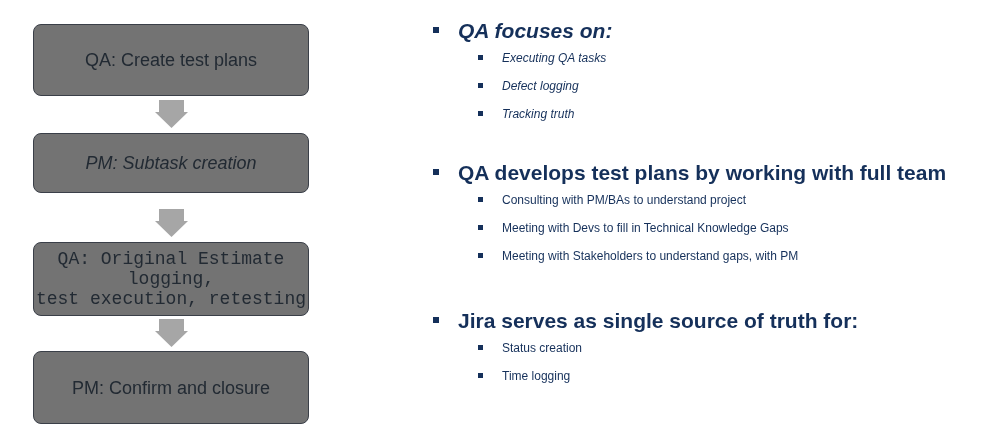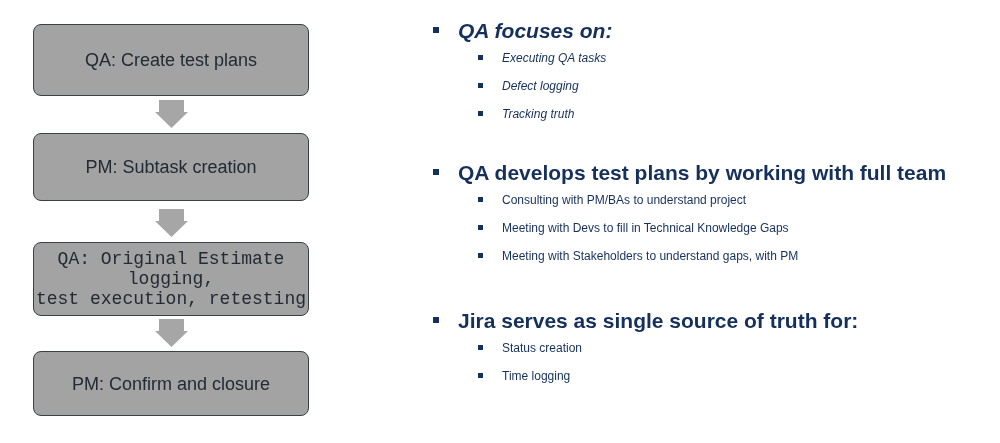--- a/index.html
+++ b/index.html
@@ -3,21 +3,21 @@
   <meta charset="utf-8">
   <style>
     html, body { margin: 0; padding: 0; }
     body {
       width: 1000px; height: 443px; background: #ffffff;
       position: relative; overflow: hidden;
       font-family: "Liberation Sans", sans-serif;
     }
     .box {
       position: absolute; left: 33px; width: 276px;
-      background: #a3a3a3; border: 1.5px solid #3a3f48; border-radius: 8px;
+      background: #737373; border: 1.5px solid #3a3f48; border-radius: 8px;
       display: flex; align-items: center; justify-content: center;
       text-align: center; color: #222a33; font-size: 18px; line-height: 20px;
       box-sizing: border-box;
     }
     .arrow { position: absolute; left: 155px; width: 33px; height: 28px; }
     .list { position: absolute; left: 432px; color: #15305a; }
     .main-item { position: relative; font-weight: bold; font-size: 21px; line-height: 26px; padding-left: 26px; }
     .main-item::before {
       content: ""; position: absolute; left: 1px; top: 9px; width: 6px; height: 6px; background: #15305a;
     }
@@ -29,34 +29,34 @@
 </head>
 <body>
 
 <div>
   <div class="box" style="top:24px;height:72px;">
     <span>QA: Create test plans</span>
   </div>
   <svg class="arrow" style="top:100px;" viewBox="0 0 33 28">
     <polygon points="4,0 29,0 29,12 33,12 16.5,28 0,12 4,12" fill="#a6a6a6"></polygon>
   </svg>
-  <div class="box" style="top:133px;height:68px;">
+  <div class="box" style="top:133px;height:60px;font-style:italic;">
     <span>PM: Subtask creation</span>
   </div>
   <svg class="arrow" style="top:209px;" viewBox="0 0 33 28">
     <polygon points="4,0 29,0 29,12 33,12 16.5,28 0,12 4,12" fill="#a6a6a6"></polygon>
   </svg>
   <div class="box" style="top:242px;height:74px;flex-direction:column;font-family:Liberation Mono, monospace;">
     <span>QA: Original Estimate logging,</span>
     <span>test execution, retesting</span>
   </div>
   <svg class="arrow" style="top:319px;" viewBox="0 0 33 28">
     <polygon points="4,0 29,0 29,12 33,12 16.5,28 0,12 4,12" fill="#a6a6a6"></polygon>
   </svg>
-  <div class="box" style="top:351px;height:65px;">
+  <div class="box" style="top:351px;height:73px;">
     <span>PM: Confirm and closure</span>
   </div>
 </div>
 
 <div class="list" style="top:18px;font-style:italic;">
   <div class="main-item">QA focuses on:</div>
   <div class="sub-item">Executing QA tasks</div>
   <div class="sub-item">Defect logging</div>
   <div class="sub-item">Tracking truth</div>
 </div>

